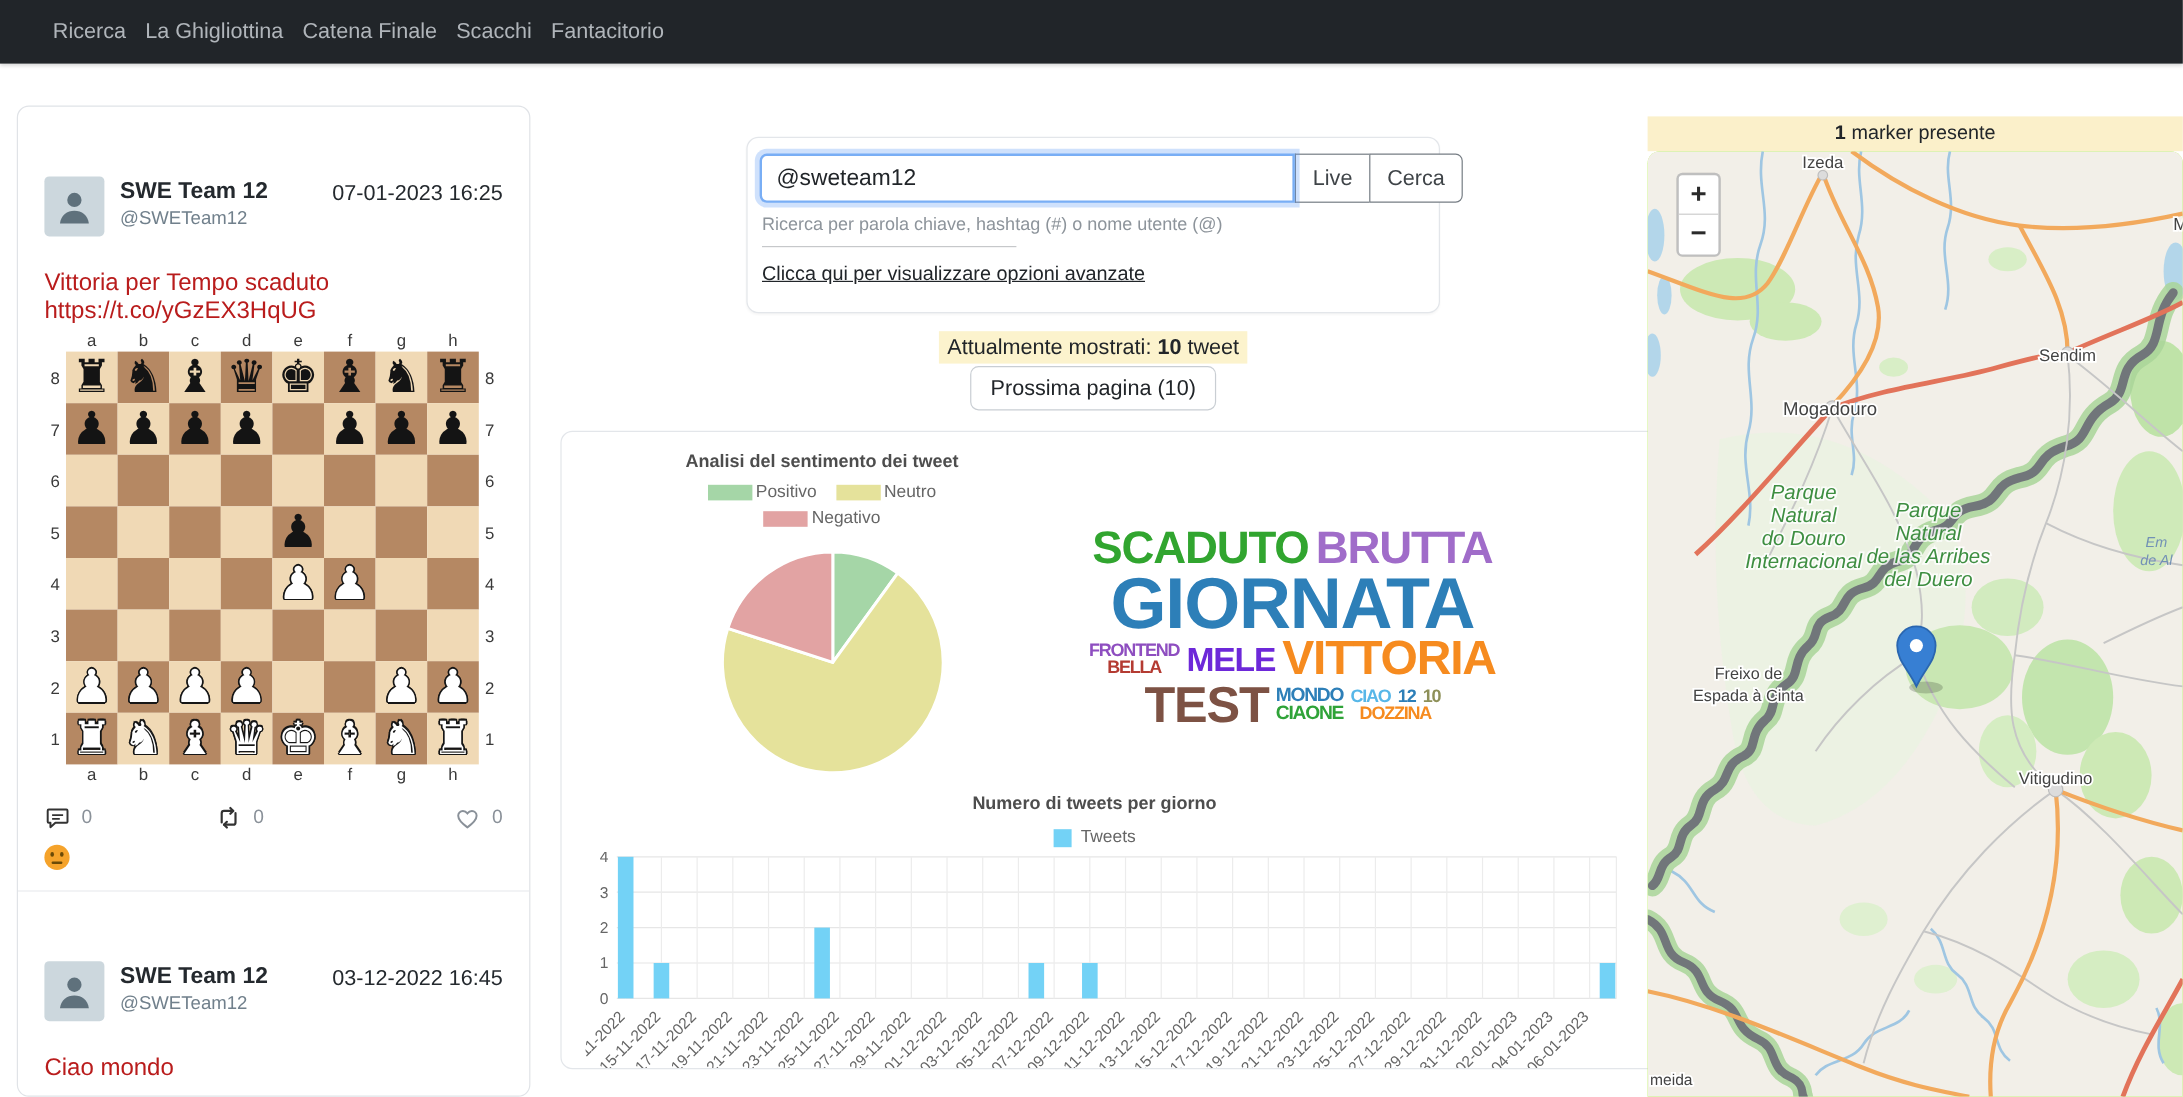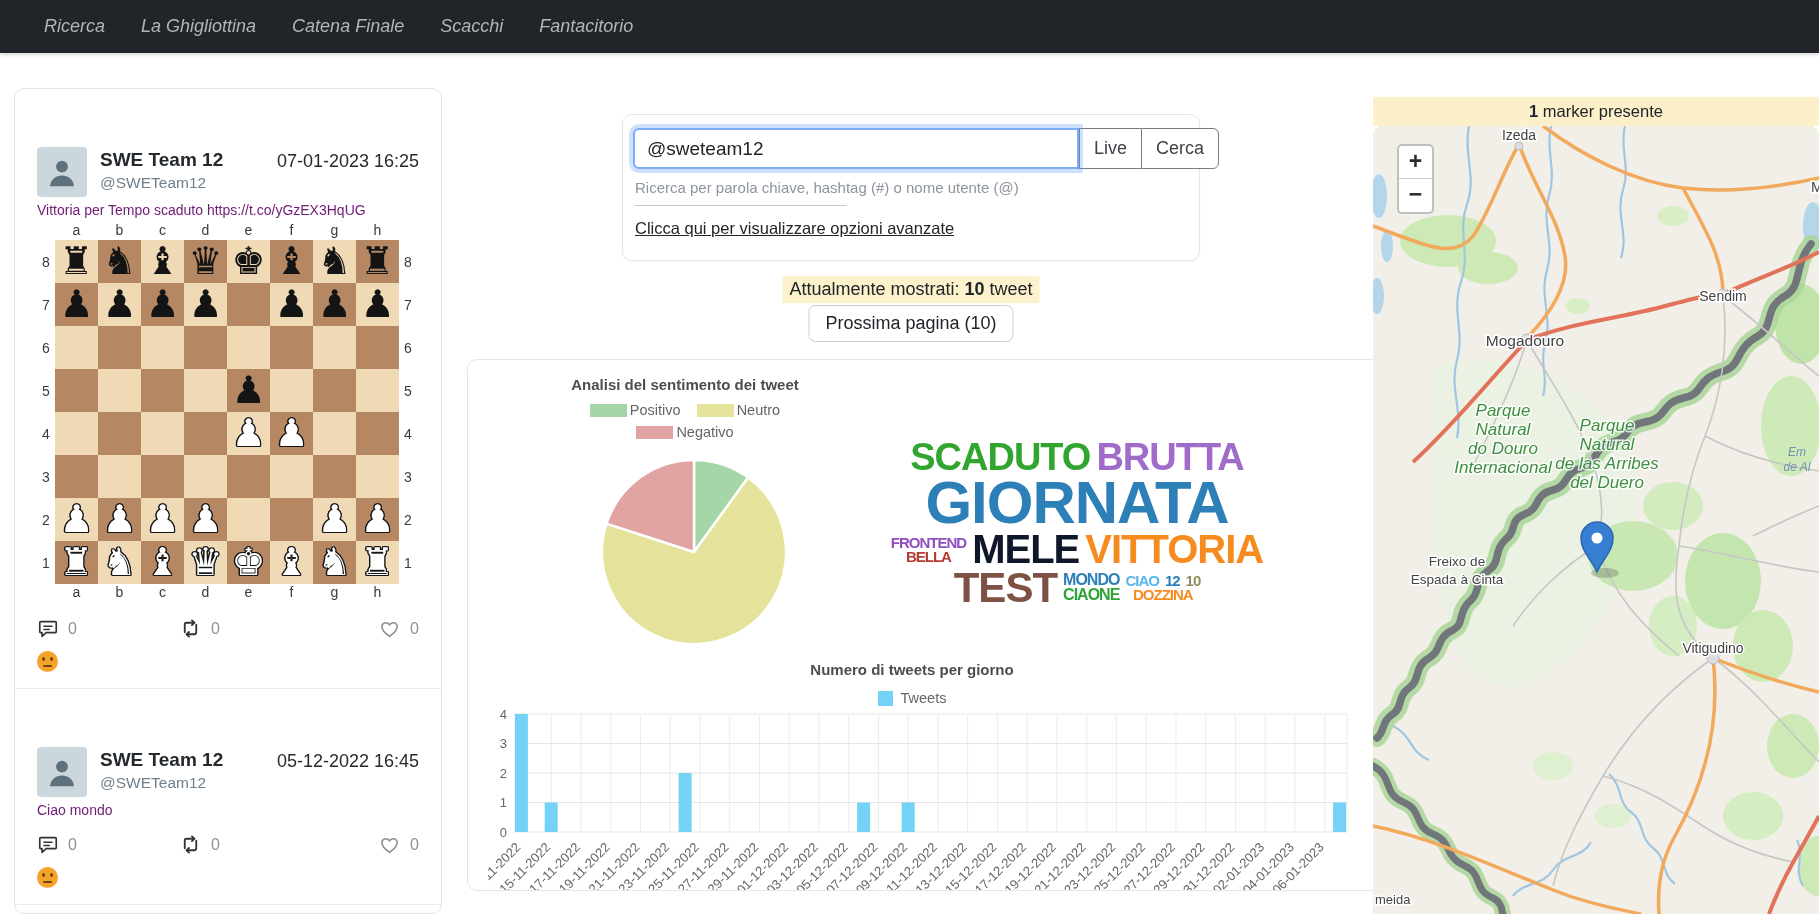--- a/index.html
+++ b/index.html
@@ -17,21 +17,21 @@
     background:#fff; border:1px solid #e0e3e7; border-radius:10px; overflow:hidden; }
   .tweet { padding:18px 22px 12px; }
   .tweet + .tweet { border-top:1px solid #e9ebee; }
   .tweet-head { display:flex; align-items:flex-start;margin-top:40px; }
   .avatar { width:50px; height:50px; background:#ccd7dd; border-radius:4px; flex:0 0 auto;
     display:flex; align-items:center; justify-content:center; }
   .tweet-id { margin-left:13px; padding-top:2px; }
   .tweet-name { font-size:19px; font-weight:700; color:#24292e; }
   .tweet-handle { font-size:15.5px; color:#71808c; margin-top:3px; }
   .tweet-time { margin-left:auto; font-size:18px; color:#24292e; padding-top:4px; white-space:nowrap; }
-  .tweet-text { margin-top:5px; font-size:14px; color:#701a75; }
+  .tweet-text { margin-top:28px; font-size:20px; color:#b91c1c; }
   .engagement { margin-top:15px; display:flex; align-items:center; }
   .eng-group { display:flex; align-items:center; gap:9px; }
   .eng-count { font-size:16px; color:#8a9199; }
   .emoji-row { margin-top:11px; }
   .emoji { width:21px; height:21px; border-radius:50%; background:#f5a32b; position:relative; display:inline-block; }
   .emoji i { position:absolute; background:#6b4a07; }
   .emoji .eye { width:3px; height:4px; border-radius:50%; top:6px; }
   .emoji .eye.l { left:5px; } .emoji .eye.r { right:5px; }
   .emoji .mouth { width:9px; height:2px; left:6px; bottom:5px; border-radius:1px; }
 
@@ -106,21 +106,21 @@
   .leaflet-zoom div:first-child { border-bottom:1px solid #ccc; }
   .map-label { paint-order:stroke; stroke:#fff; stroke-width:3px; fill:#434343; }
   .park-label { paint-order:stroke; stroke:rgba(255,255,255,.8); stroke-width:3px;
     fill:#3e8e41; font-style:italic; }
   .water-label { fill:#7291b5; font-style:italic; }
 </style>
 </head>
 <body>
 
 <nav class="navbar">
-  <div id="nav-items" style="display: flex; gap: 36px; font-style: italic;">
+  <div id="nav-items" style="display: flex; gap: 16px;">
       <div class="nav-item">Ricerca</div>
       <div class="nav-item">La Ghigliottina</div>
       <div class="nav-item">Catena Finale</div>
       <div class="nav-item">Scacchi</div>
       <div class="nav-item">Fantacitorio</div>
     </div>
 </nav>
 
 <section class="tweets-card" id="tweets-card">
     <article class="tweet">
@@ -358,21 +358,21 @@
         <div class="avatar">
           <svg viewBox="0 0 24 24" width="34" height="34">
             <circle cx="12" cy="8.2" r="4.2" fill="#5f717c"></circle>
             <path d="M3.5 22c.6-5 4.2-7.5 8.5-7.5s7.9 2.5 8.5 7.5Z" fill="#5f717c"></path>
           </svg>
         </div>
         <div class="tweet-id">
           <div class="tweet-name">SWE Team 12</div>
           <div class="tweet-handle">@SWETeam12</div>
         </div>
-        <div class="tweet-time">05-12-2022 16:45</div>
+        <div class="tweet-time">03-12-2022 16:45</div>
       </div>
       <div class="tweet-text">Ciao mondo</div>
       <div class="engagement">
         <span class="eng-group">
           <svg viewBox="0 0 24 24" width="22" height="22">
             <path d="M4 4h16a1 1 0 0 1 1 1v10a1 1 0 0 1-1 1H10l-4.5 4v-4H4a1 1 0 0 1-1-1V5a1 1 0 0 1 1-1Z" fill="none" stroke="#333" stroke-width="1.8" stroke-linejoin="round"></path>
             <line x1="7" y1="9" x2="17" y2="9" stroke="#333" stroke-width="1.6"></line>
             <line x1="7" y1="12.5" x2="14" y2="12.5" stroke="#333" stroke-width="1.6"></line>
           </svg>
           <span class="eng-count">0</span>
@@ -464,21 +464,21 @@
       </div>
       <div class="wc-row">
         <span class="wc-stack">
           <span class="wc-line">
             <span class="wc-word" style="font-size: 15px; color: rgb(142, 78, 192);">FRONTEND</span>
           </span>
           <span class="wc-line">
             <span class="wc-word" style="font-size: 15px; color: rgb(180, 59, 50);">BELLA</span>
           </span>
         </span>
-        <span class="wc-word" style="font-size: 40px; color: #0f172a;">MELE</span>
+        <span class="wc-word" style="font-size: 28px; color: #6d28d9;">MELE</span>
         <span class="wc-word" style="font-size: 40px; color: rgb(246, 139, 31);">VITTORIA</span>
       </div>
       <div class="wc-row">
         <span class="wc-word" style="font-size: 42px; color: rgb(125, 82, 68);">TEST</span>
         <span class="wc-stack">
           <span class="wc-line">
             <span class="wc-word" style="font-size: 16px; color: rgb(45, 127, 184);">MONDO</span>
           </span>
           <span class="wc-line">
             <span class="wc-word" style="font-size: 16px; color: rgb(47, 163, 56);">CIAONE</span>

